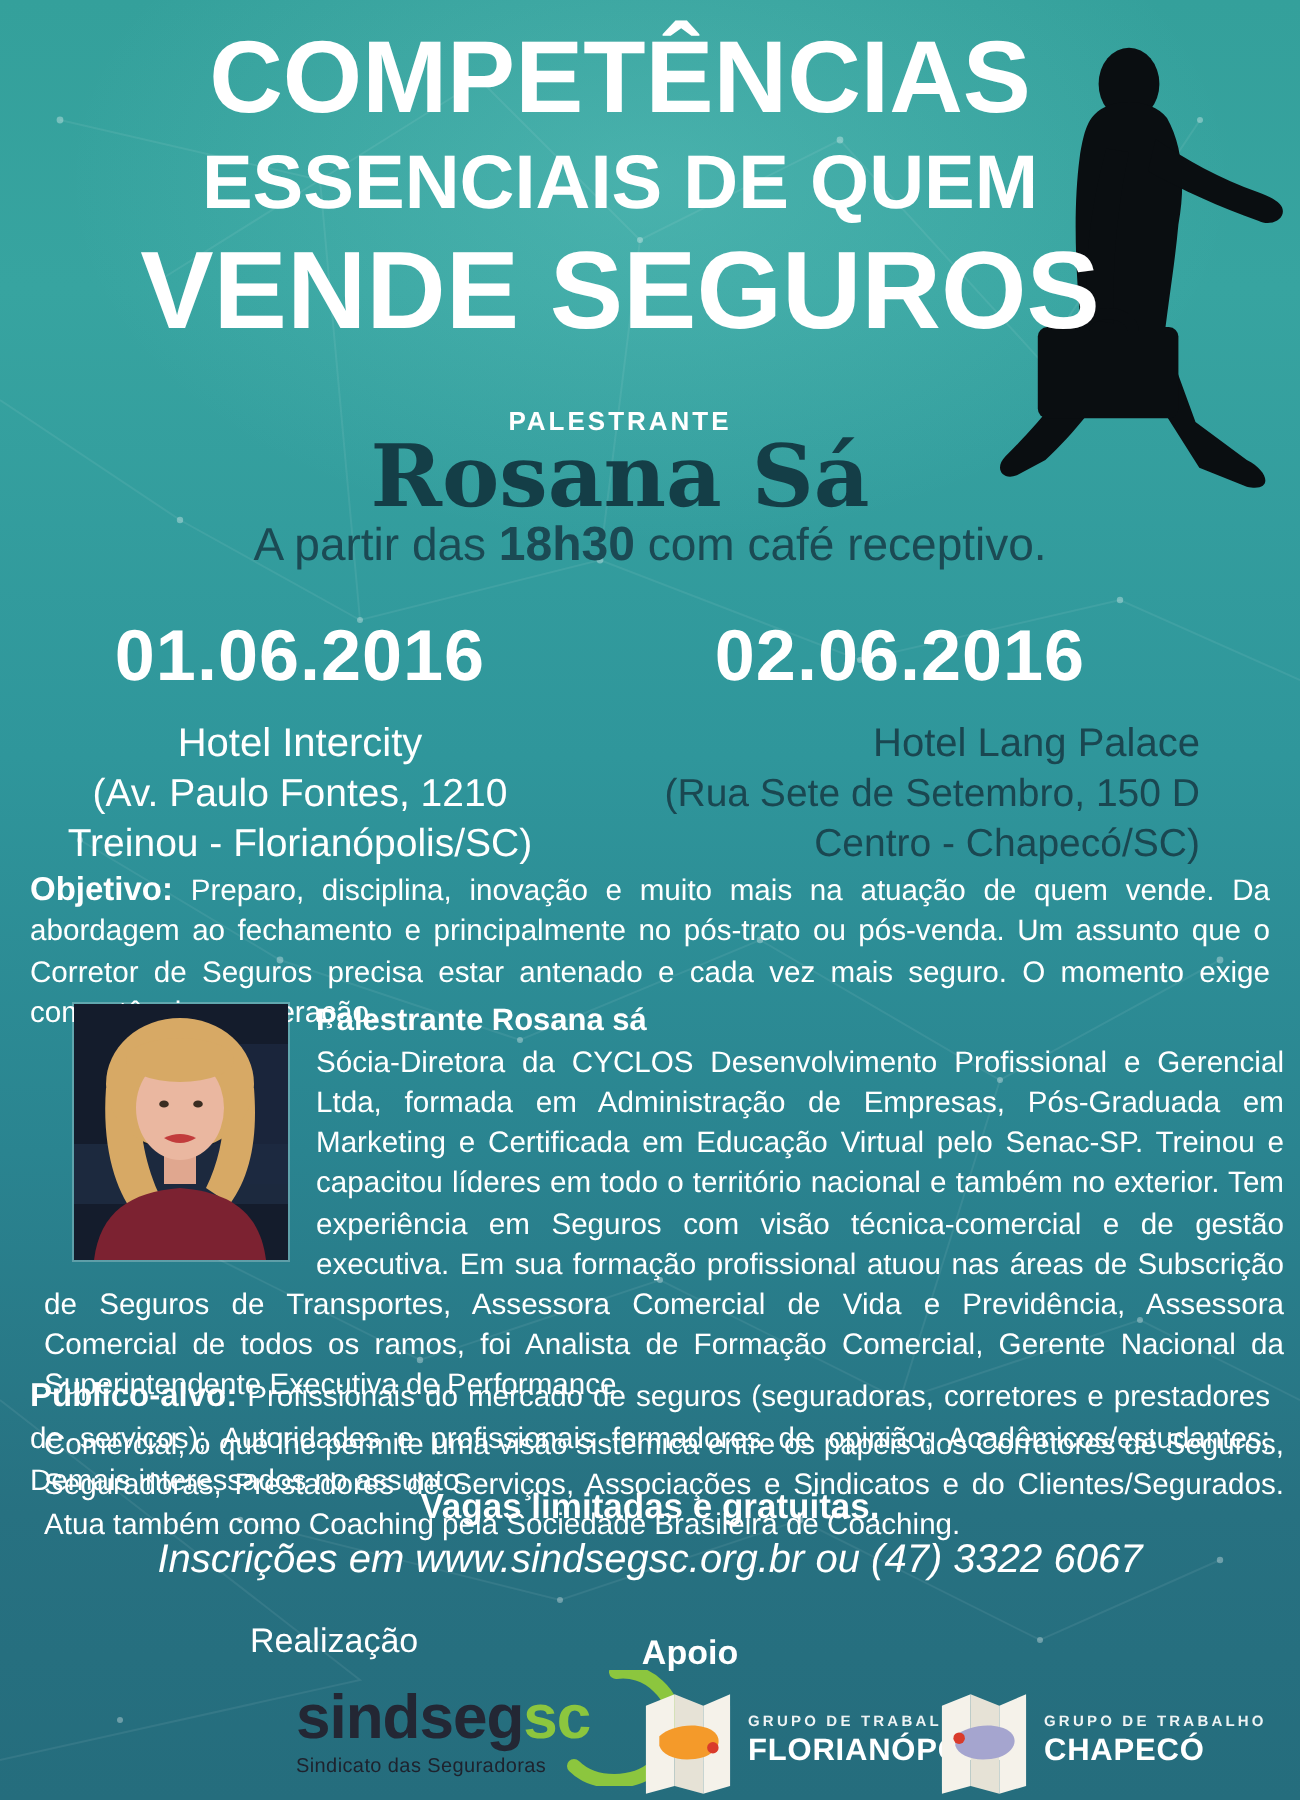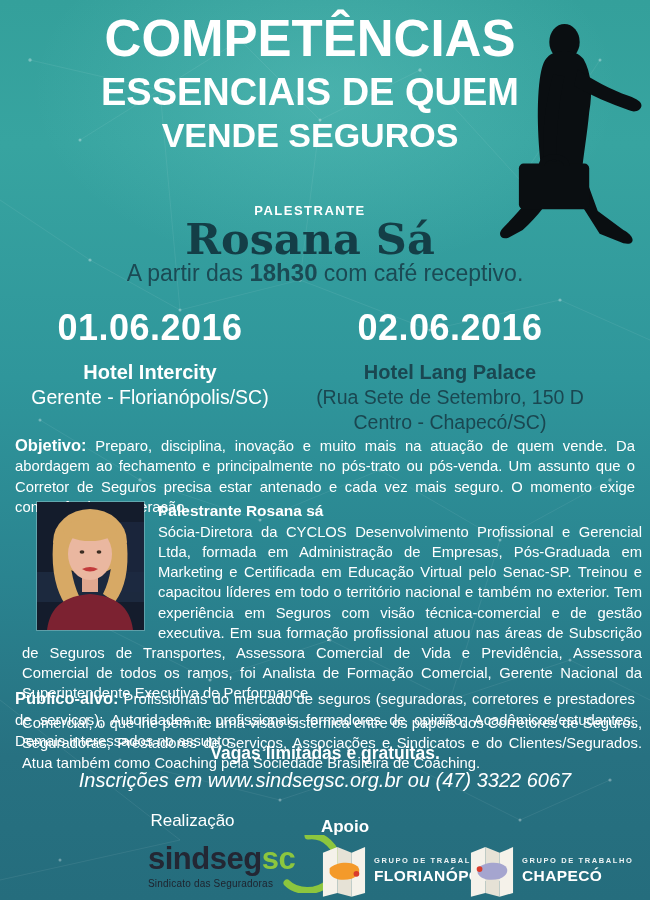--- a/index.html
+++ b/index.html
@@ -9,49 +9,49 @@
     background:
       radial-gradient(ellipse 420px 260px at 50% 10%, rgba(140,230,223,0.22), rgba(0,0,0,0) 70%),
       linear-gradient(180deg,#34a09b 0%,#37a4a0 16%,#2f969b 42%,#2a8490 64%,#277181 84%,#256d7d 100%);
   }
   .bglayer{position:absolute;inset:0;pointer-events:none;}
   .abs{position:absolute;}
 
   .title{left:0;top:13px;width:620px;text-align:center;color:#fff;font-weight:bold;line-height:1;}
   .title .l1{font-size:51px;letter-spacing:0px;}
   .title .l2{font-size:38px;margin-top:9px;}
-  .title .l3{font-size:34px;margin-top:7px;}
+  .title .l3{font-size:55px;margin-top:7px;}
 
   .speaker-label{left:0;top:203px;width:620px;text-align:center;color:#fff;font-weight:bold;font-size:13px;letter-spacing:1.5px;}
   .speaker-name{left:0;top:214px;width:620px;text-align:center;color:#143e47;font-family:"DejaVu Serif",serif;font-weight:bold;font-size:43px;}
   .speaker-time{left:0;top:259px;width:650px;text-align:center;color:#1b4a54;font-size:23px;}
   .speaker-time b{font-size:24px;}
 
   .events{left:0;top:305px;width:600px;display:flex;}
   .event{width:50%;text-align:center;line-height:1.3;}
   .event .date{font-size:36px;font-weight:bold;color:#fff;letter-spacing:0.5px;}
-  .event .venue{font-size:20px;font-weight:bold;margin-top:7px;}
+  .event .venue{font-size:20px;font-weight:normal;margin-top:7px;}
   .event .addr{font-size:19.5px;}
   .event.left .venue,.event.left .addr{color:#ffffff;}
-  .event.right .venue,.event.right .addr{color:#1a4751;}
+  .event.right .venue,.event.right .addr{color:#1a4751;text-align:right;}
 
   .para{color:#fff;font-size:14.8px;line-height:1.36;text-align:justify;}
   .para b{font-size:16.5px;}
   .objective{left:15px;top:434px;width:620px;}
   .bio{left:22px;top:500px;width:620px;}
   .bio-heading{font-weight:bold;font-size:15.5px;color:#fff;margin:0 0 1px 0;}
   .photo{float:left;width:107px;height:128px;margin:2px 14px 8px 15px;box-shadow:0 0 0 1px rgba(255,255,255,0.25);}
   .bio-p2{clear:left;margin-top:10px;}
   .audience{left:15px;top:687px;width:620px;line-height:1.4;}
   .registration{left:0;top:741px;width:650px;text-align:center;color:#fff;line-height:1.45;}
   .registration .r1{font-weight:bold;font-size:17.5px;}
   .registration .r2{font-size:20px;font-style:italic;}
 
   .footer-label{color:#fff;font-size:17px;}
-  .lbl-real{left:125px;top:811px;width:135px;text-align:center;}
+  .lbl-real{left:125px;top:811px;width:135px;}
   .lbl-apoio{left:300px;top:817px;width:90px;text-align:center;font-weight:bold;}
 
   .sindseg{left:148px;top:843px;width:165px;}
   .sindseg .wordmark{position:relative;font-weight:bold;font-size:31px;letter-spacing:-0.5px;color:#232734;line-height:1;}
   .sindseg .wordmark .sc{color:#8cc63e;}
   .sindseg .swoosh{position:absolute;right:-28px;top:-8px;}
   .sindseg .tagline{font-size:10px;color:#1e222d;margin-top:4px;letter-spacing:0.2px;}
 
   .gt{display:flex;align-items:center;gap:8px;}
   .gt-flori{left:322px;top:845px;}
@@ -128,21 +128,22 @@
   </div>
 
   <div class="abs speaker-name">Rosana Sá</div>
   <div class="abs speaker-label">PALESTRANTE</div>
   <div class="abs speaker-time"><span>A partir das </span><b>18h30</b><span> com café receptivo.</span></div>
 
   <div class="abs events">
     <div class="event left">
       <div class="date">01.06.2016</div>
       <div class="venue">Hotel Intercity</div>
-      <div class="addr">Gerente - Florianópolis/SC)</div>
+      <div class="addr">(Av. Paulo Fontes, 1210</div>
+      <div class="addr">Treinou - Florianópolis/SC)</div>
     </div>
     <div class="event right">
       <div class="date">02.06.2016</div>
       <div class="venue">Hotel Lang Palace</div>
       <div class="addr">(Rua Sete de Setembro, 150 D</div>
       <div class="addr">Centro - Chapecó/SC)</div>
     </div>
   </div>
 
   <div class="abs para objective"><b>Objetivo:</b><span> Preparo, disciplina, inovação e muito mais na atuação de quem vende. Da abordagem ao fechamento e principalmente no pós-trato ou pós-venda. Um assunto que o Corretor de Seguros precisa estar antenado e cada vez mais seguro. O momento exige competência e superação.</span></div>

